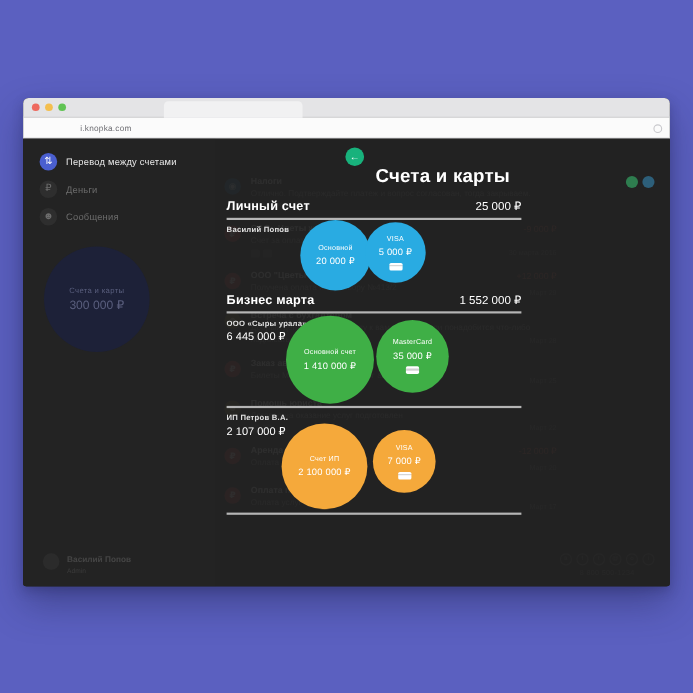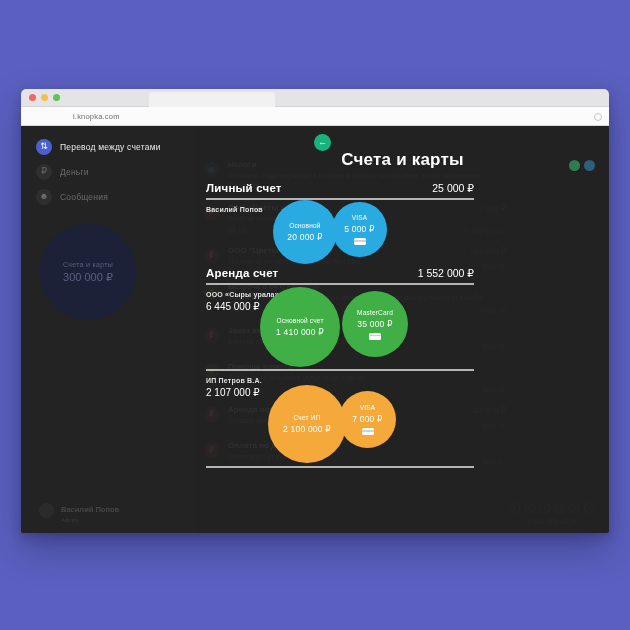--- a/index.html
+++ b/index.html
@@ -306,21 +306,21 @@
           <span class="b-val">20 000 ₽</span>
         </div>
         <div class="bubble" style="left:136px;top:76px;width:55px;height:55px;background:#29abe2;">
           <span class="b-title">VISA</span>
           <span class="b-val">5 000 ₽</span>
           <span class="b-card"></span>
         </div>
 
         <div class="sect" style="top:141px;">
           <div class="sect-head">
-            <span class="sect-name">Аренда счет</span>
+            <span class="sect-name">Бизнес марта</span>
             <span class="sect-sum">1 552 000 ₽</span>
           </div>
           <div class="rule"></div>
           <div class="sub">
             <div class="sub-name">ООО «Сыры урала»</div>
             <div class="sub-val">6 445 000 ₽</div>
           </div>
         </div>
         <div class="bubble" style="left:64px;top:161px;width:80px;height:80px;background:#3faf46;">
           <span class="b-title">Основной счет</span>
@@ -332,21 +332,21 @@
           <span class="b-card"></span>
         </div>
 
         <div class="sect" style="top:243px;">
           <div class="rule"></div>
           <div class="sub">
             <div class="sub-name">ИП Петров В.А.</div>
             <div class="sub-val">2 107 000 ₽</div>
           </div>
         </div>
-        <div class="bubble" style="left:72px;top:259px;width:78px;height:78px;background:#f5a93b;">
+        <div class="bubble" style="left:60px;top:259px;width:78px;height:78px;background:#f5a93b;">
           <span class="b-title">Счет ИП</span>
           <span class="b-val">2 100 000 ₽</span>
         </div>
         <div class="bubble" style="left:143px;top:265px;width:57px;height:57px;background:#f5a93b;">
           <span class="b-title">VISA</span>
           <span class="b-val">7 000 ₽</span>
           <span class="b-card"></span>
         </div>
 
         <div class="sect" style="top:340px;">

